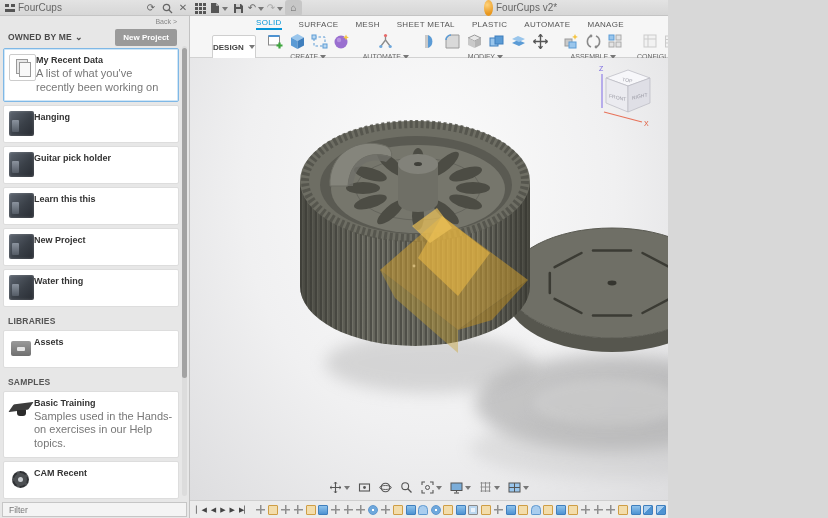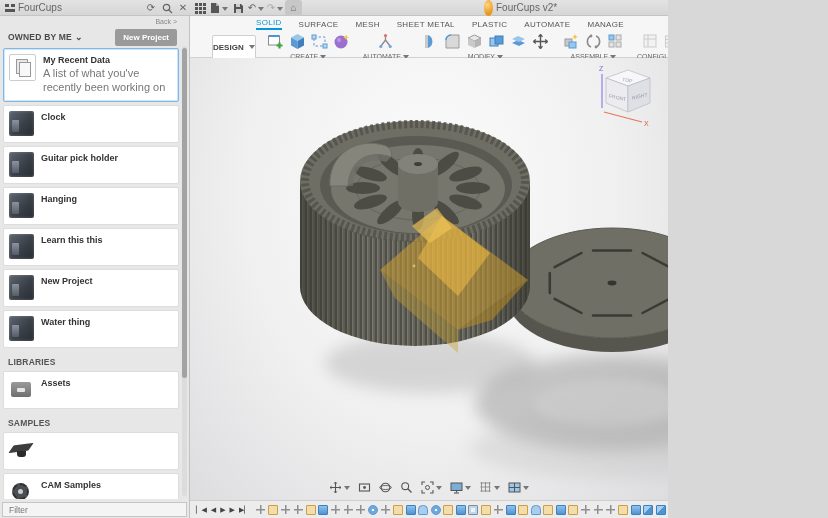--- a/index.html
+++ b/index.html
@@ -45,21 +45,21 @@
   .grayed{opacity:.45;}
 
   
   #data-panel{position:absolute;left:0;top:16px;width:190px;bottom:0;background:#e7e7e7;border-right:1px solid #c2c2c2;box-sizing:border-box;}
   #back-link{position:absolute;right:12px;top:2px;font-size:7px;color:#888;}
   #owned-row{position:absolute;left:8px;right:12px;top:11px;height:20px;display:flex;align-items:center;justify-content:space-between;}
   #owned-label{font-size:8.5px;font-weight:bold;color:#4a4a4a;letter-spacing:.2px;}
   #owned-chevron{color:#4a4a4a;font-size:9px;margin-left:3px;}
   #new-project-btn{background:#9a9a9a;color:#fff;font-size:8px;font-weight:bold;border:none;border-radius:2px;padding:4px 8px;}
   #panel-list{position:absolute;left:2px;right:9px;top:29px;bottom:19px;overflow:hidden;}
-  .card{background:#fff;border:1px solid #ddd;border-radius:2px;margin:3px 1px;padding:5px 5px 6px 5px;display:flex;gap:7px;min-height:25px;}
+  .card{background:#fff;border:1px solid #ddd;border-radius:2px;margin:3px 1px;padding:5px 5px 6px 5px;display:flex;min-height:25px;}
   .card.selected{border:1px solid #7fb8e6;box-shadow:0 0 0 1px #cfe6f7 inset;}
   .card-title{font-size:9px;font-weight:bold;color:#333;margin-top:1px;}
   .card-desc{font-size:11px;color:#777;line-height:1.25;margin-top:2px;}
   .thumb{width:25px;height:25px;border-radius:2px;flex:none;position:relative;}
   .thumb-model{background:linear-gradient(135deg,#5d6570 0%,#3a4048 55%,#282c33 100%);box-shadow:inset 0 0 3px rgba(255,255,255,.25);}
   .thumb-model::before{content:"";position:absolute;left:3px;top:9px;width:7px;height:12px;background:linear-gradient(#8b939e,#555c66);border-radius:1px;}
   .thumb-recent{background:#fff;border:1px solid #ccc;}
   .thumb-recent::before{content:"";position:absolute;left:6px;top:4px;width:10px;height:13px;background:#e8e8e8;border:1px solid #999;}
   .thumb-recent::after{content:"";position:absolute;left:9px;top:7px;width:10px;height:13px;background:#f8f8f8;border:1px solid #999;}
   .thumb-assets{background:transparent;}
@@ -403,40 +403,33 @@
       <div id="projects-mount">
     <div class="card selected">
       <div class="thumb thumb-recent"></div>
       <div class="card-body">
         <div class="card-title">My Recent Data</div>
         <div class="card-desc">A list of what you've recently been working on</div>
 
       </div>
     </div>
 
+
     <div class="card">
       <div class="thumb thumb-model"></div>
       <div class="card-body">
-        <div class="card-title">Clock</div>
+        <div class="card-title">Hanging</div>
 
       </div>
     </div>
 
     <div class="card">
       <div class="thumb thumb-model"></div>
       <div class="card-body">
         <div class="card-title">Guitar pick holder</div>
-
-      </div>
-    </div>
-
-    <div class="card">
-      <div class="thumb thumb-model"></div>
-      <div class="card-body">
-        <div class="card-title">Hanging</div>
 
       </div>
     </div>
 
     <div class="card">
       <div class="thumb thumb-model"></div>
       <div class="card-body">
         <div class="card-title">Learn this this</div>
 
       </div>
@@ -465,26 +458,31 @@
       <div class="card-body">
         <div class="card-title">Assets</div>
 
       </div>
     </div>
   </div>
       <div class="psection">SAMPLES</div>
       <div id="samples-mount">
     <div class="card">
       <div class="thumb thumb-training"></div>
+      <div class="card-body">
+        <div class="card-title">Basic Training</div>
+        <div class="card-desc">Samples used in the Hands-on exercises in our Help topics.</div>
+
+      </div>
     </div>
 
     <div class="card">
       <div class="thumb thumb-cam"></div>
       <div class="card-body">
-        <div class="card-title">CAM Samples</div>
+        <div class="card-title">CAM Recent</div>
 
       </div>
     </div>
 
   </div>
     </div>
 
     <div id="panel-scrollbar">
         <div id="panel-scroll-thumb"></div>
       </div>

